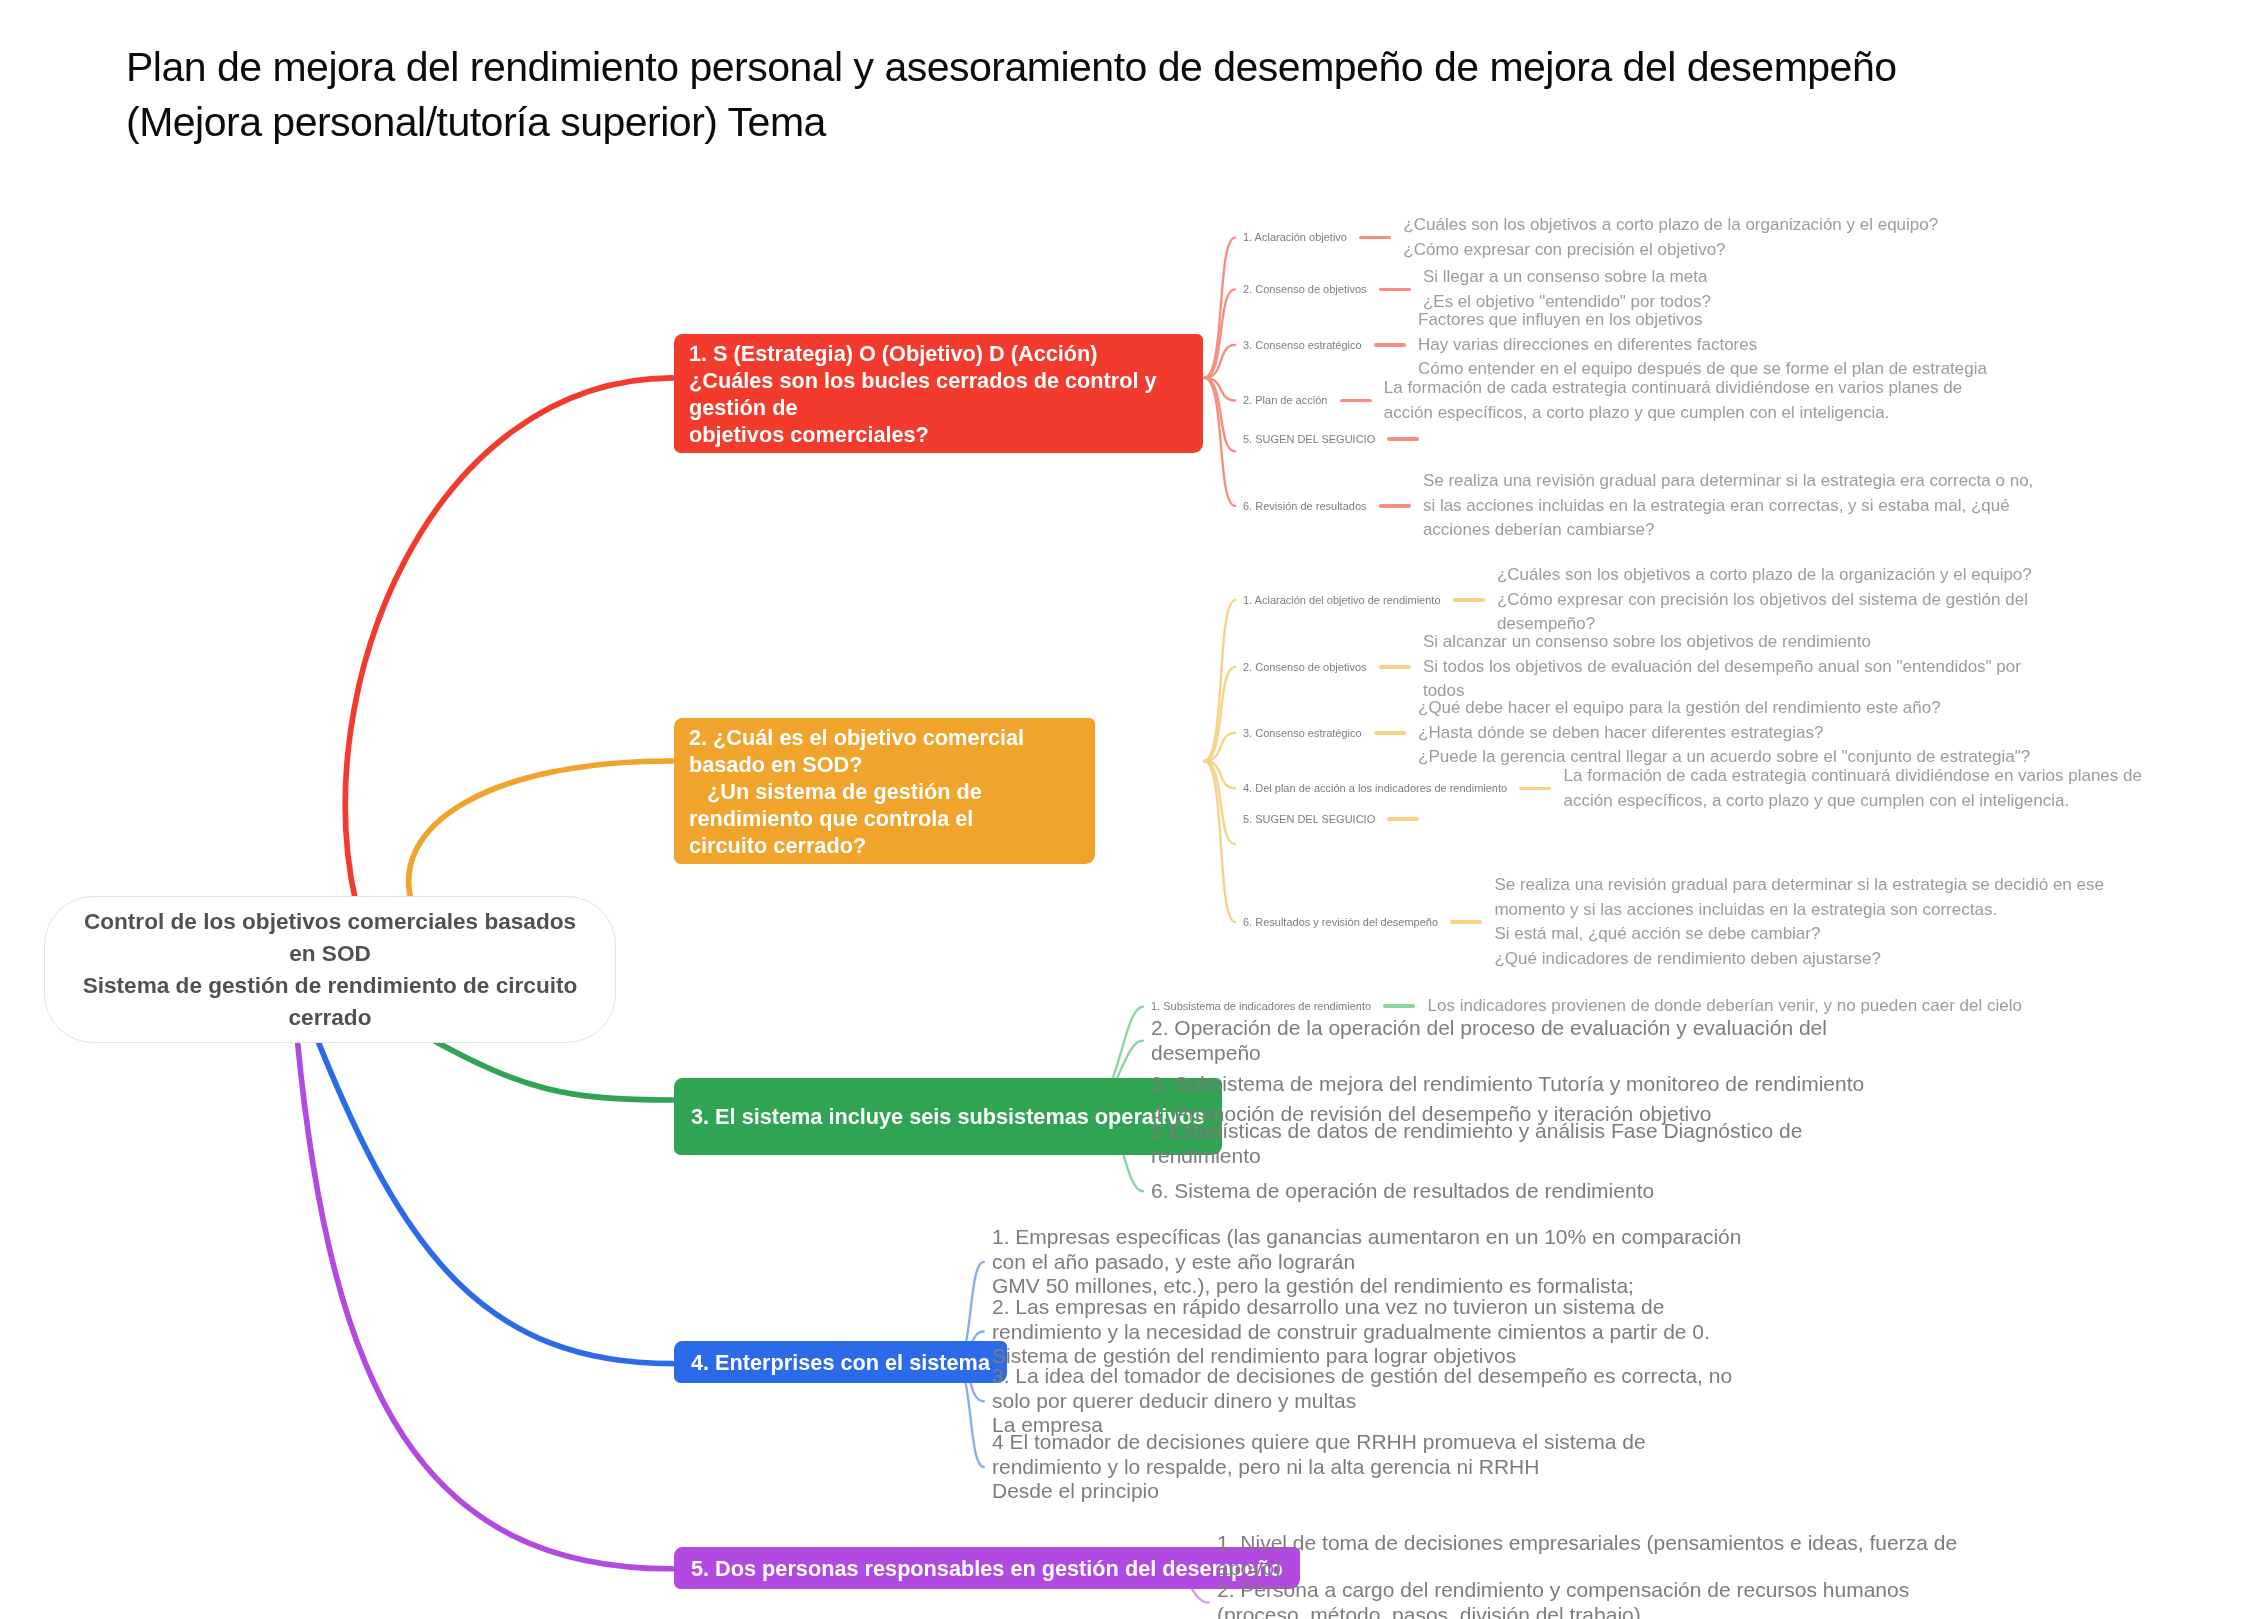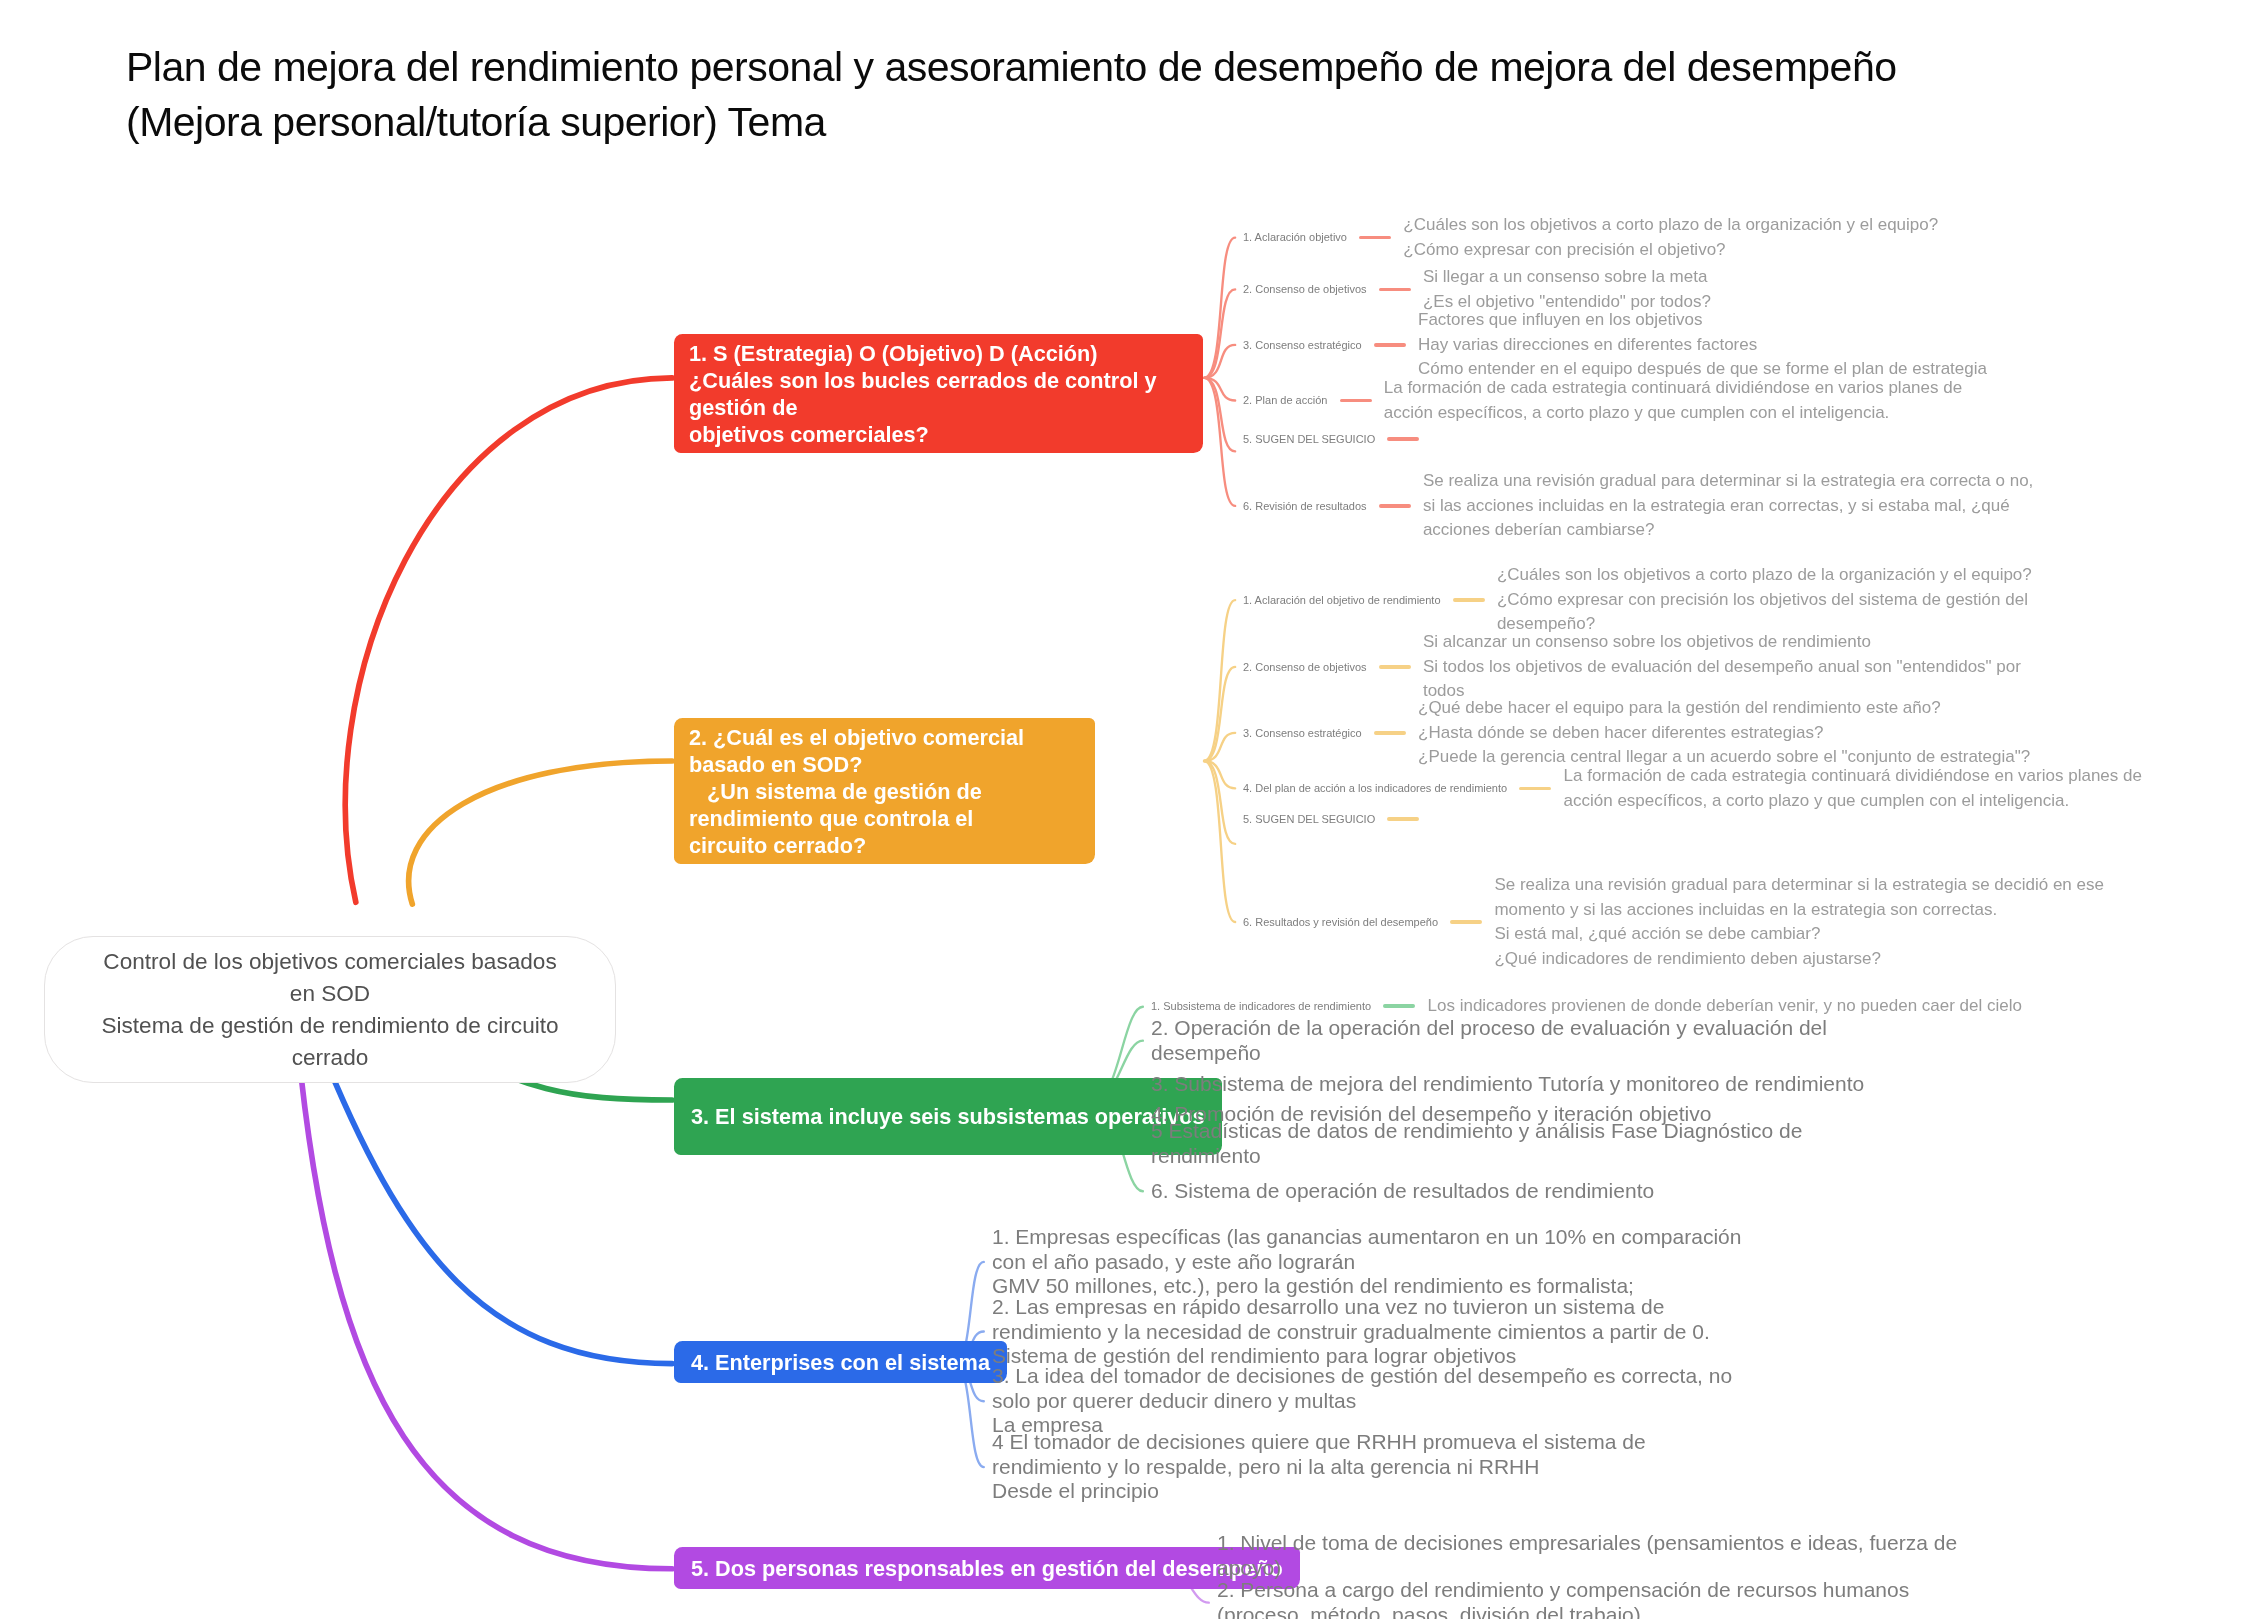--- a/index.html
+++ b/index.html
@@ -17,22 +17,22 @@
   .sub{fill:none;stroke-width:2.5;stroke-linecap:round;}
   .c-red{stroke:var(--red);} .c-redl{stroke:var(--red-light);}
   .c-orange{stroke:var(--orange);} .c-orangel{stroke:var(--orange-light);}
   .c-green{stroke:var(--green);} .c-greenl{stroke:var(--green-light);}
   .c-blue{stroke:var(--blue);} .c-bluel{stroke:var(--blue-light);}
   .c-purple{stroke:var(--purple);} .c-purplel{stroke:var(--purple-light);}
   .root{
     position:absolute;left:44px;top:896px;width:572px;height:147px;
     background:#fff;border:1.9px solid #e4e2e2;border-radius:49px;
     display:flex;align-items:center;justify-content:center;text-align:center;
-    font-size:22.6px;font-weight:400;line-height:32px;color:var(--ink);
-    white-space:pre-line;box-sizing:border-box;margin-top:40px;
+    font-size:22.6px;font-weight:700;line-height:32px;color:var(--ink);
+    white-space:pre-line;box-sizing:border-box;
   }
   .bnode{
     position:absolute;color:#fff;font-weight:700;font-size:21.7px;line-height:27px;
     padding:5.6px 15px;border-radius:8.5px 5.6px 9.4px 6.6px;white-space:pre-wrap;box-sizing:border-box;
   }
   .n-red{left:674px;top:334px;width:529px;background:var(--red);}
   .n-orange{left:674px;top:718px;width:421px;background:var(--orange);}
   .n-green{left:674px;top:1078px;background:var(--green);padding:25px 17px;}
   .n-blue{left:674px;top:1341px;background:var(--blue);padding:7.5px 17px;}
   .n-purple{left:674px;top:1547px;background:var(--purple);padding:7.5px 17px;}

